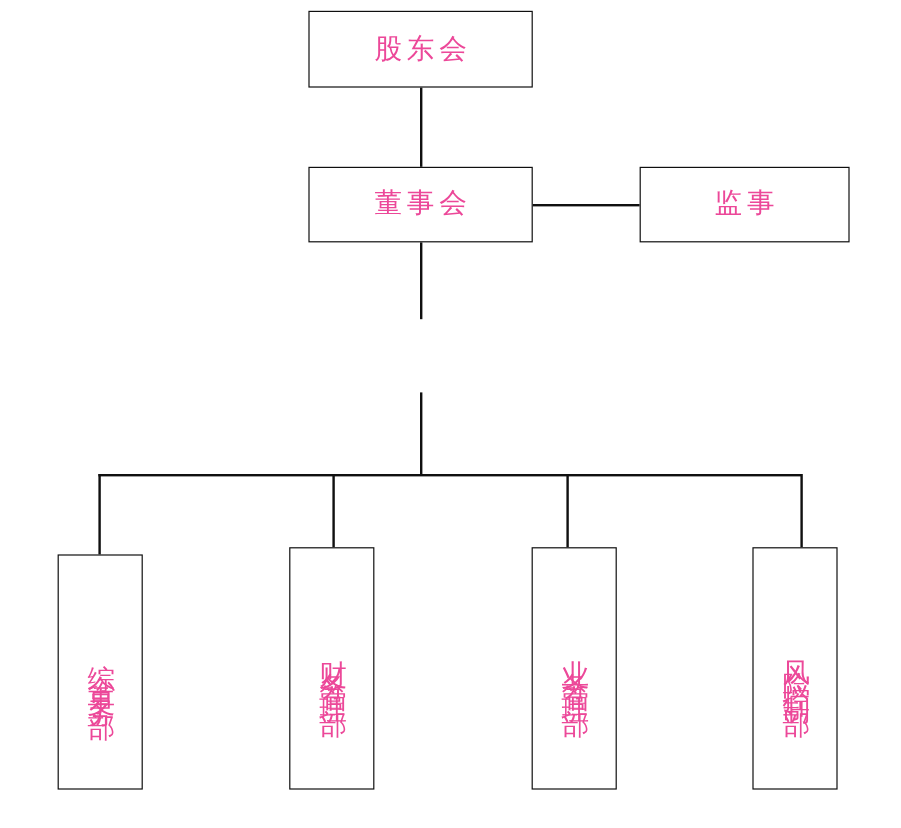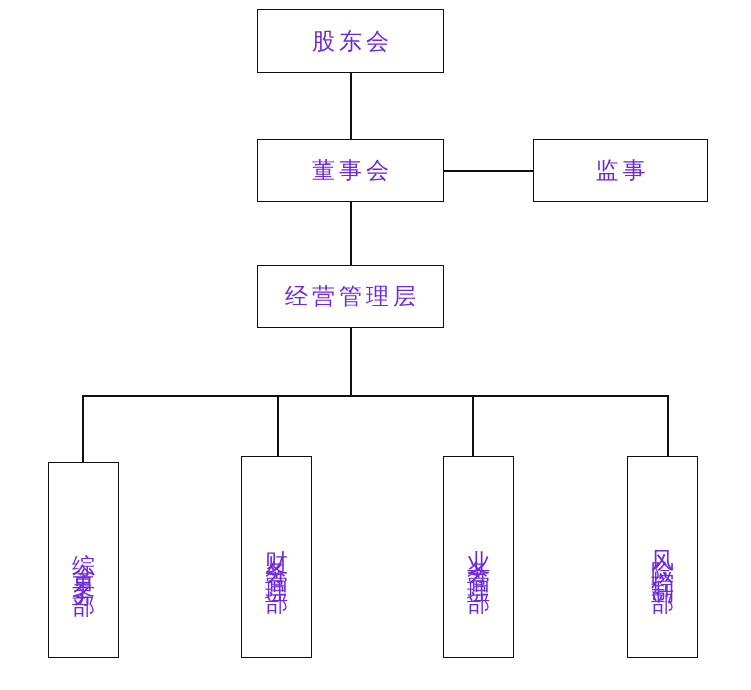--- a/index.html
+++ b/index.html
@@ -25,21 +25,21 @@
     box-sizing: border-box;
     border: 1.6px solid #0f0f0f;
     background: #ffffff;
     display: flex;
     align-items: center;
     justify-content: center;
     z-index: 3;
   }
   .node-label {
     font-family: "DejaVu Serif", "Liberation Serif", serif;
-    color: #6d28d9;
+    color: #ec4899;
     text-align: center;
     line-height: 1.0;
   }
   
   .node.horiz .node-label {
     font-size: 23px;
     letter-spacing: 4px;
     text-indent: 4px;
     white-space: nowrap;
   }
@@ -86,23 +86,20 @@
   </div>
 
   <div class="node horiz" style="left:533px; top:139px; width:175px; height:63px;">
     <span class="node-label">监事</span>
   </div>
 
   <div class="node horiz" style="left:257px; top:139px; width:187px; height:63px;">
     <span class="node-label">董事会</span>
   </div>
 
-  <div class="node horiz" style="left:257px; top:265px; width:187px; height:63px;">
-    <span class="node-label">经营管理层</span>
-  </div>
 
   <div class="node vert" style="left:48px; top:462px; width:71px; height:196px;">
     <span class="node-label">综合事务部</span>
   </div>
 
   <div class="node vert" style="left:241px; top:456px; width:71px; height:202px;">
     <span class="node-label">财务管理部</span>
   </div>
 
   <div class="node vert" style="left:443px; top:456px; width:71px; height:202px;">

